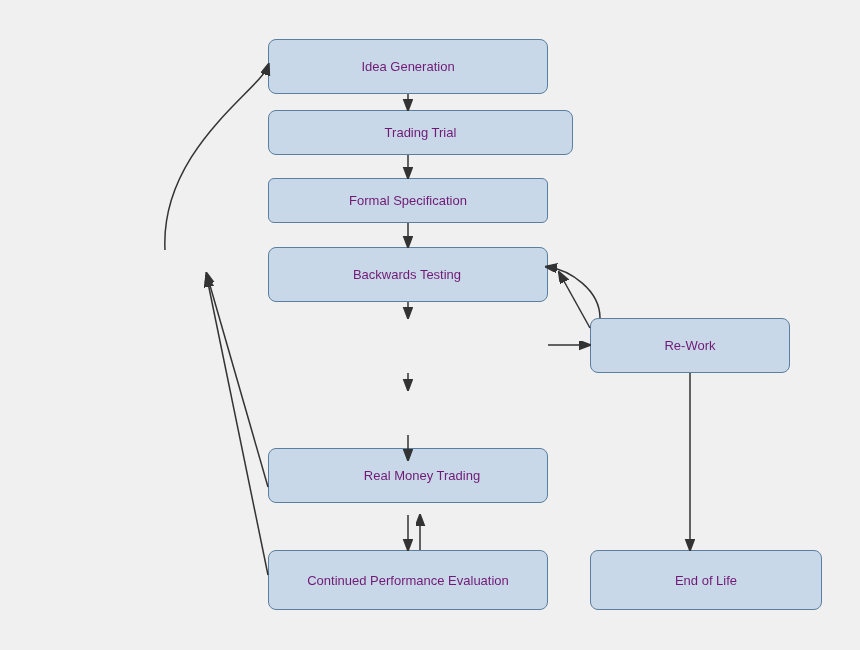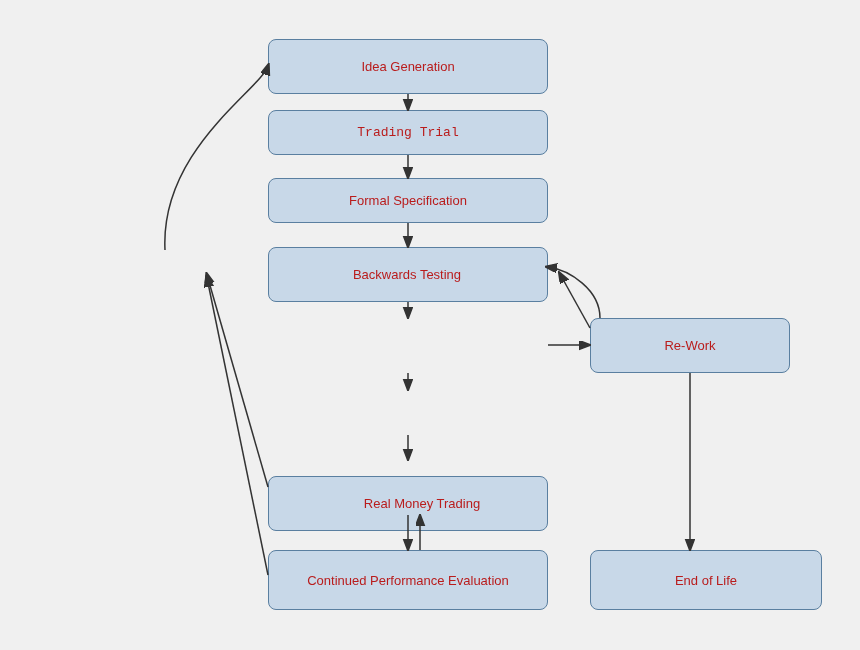--- a/index.html
+++ b/index.html
@@ -20,21 +20,21 @@
     .box {
       position: absolute;
       background: #c8d8e8;
       border: 1px solid #5a7fa0;
       border-radius: 8px;
       display: flex;
       align-items: center;
       justify-content: center;
       text-align: center;
       padding: 6px 10px;
-      color: #b91c1c;
+      color: #701a75;
       font-size: 13px;
     }
     svg.arrows {
       position: absolute;
       top: 0;
       left: 0;
       width: 860px;
       height: 650px;
       pointer-events: none;
     }
@@ -49,30 +49,30 @@
     }
   </style>
 </head>
 <body>
 
 <div class="diagram-container">
 
   <div class="box" style="left:268px;top:39px;width:280px;height:55px;">
     <span>Idea Generation</span>
   </div>
-  <div class="box" style="left:268px;top:110px;width:280px;height:45px;font-family:Liberation Mono, monospace;">
+  <div class="box" style="left:268px;top:110px;width:305px;height:45px;">
     <span>Trading Trial</span>
   </div>
-  <div class="box" style="left:268px;top:178px;width:280px;height:45px;">
+  <div class="box" style="left:268px;top:178px;width:280px;height:45px;border-radius:6px;">
     <span>Formal Specification</span>
   </div>
   <div class="box" style="left:268px;top:247px;width:280px;height:55px;padding-left:8px;">
     <span>Backwards Testing</span>
   </div>
-  <div class="box" style="left:268px;top:476px;width:280px;height:55px;padding-left:38px;">
+  <div class="box" style="left:268px;top:448px;width:280px;height:55px;padding-left:38px;">
     <span>Real Money Trading</span>
   </div>
   <div class="box" style="left:268px;top:550px;width:280px;height:60px;align-items:center;">
     <span>Continued Performance Evaluation</span>
   </div>
   <div class="box" style="left:590px;top:318px;width:200px;height:55px;">
     <span>Re-Work</span>
   </div>
   <div class="box" style="left:590px;top:550px;width:232px;height:60px;">
     <span>End of Life</span>

